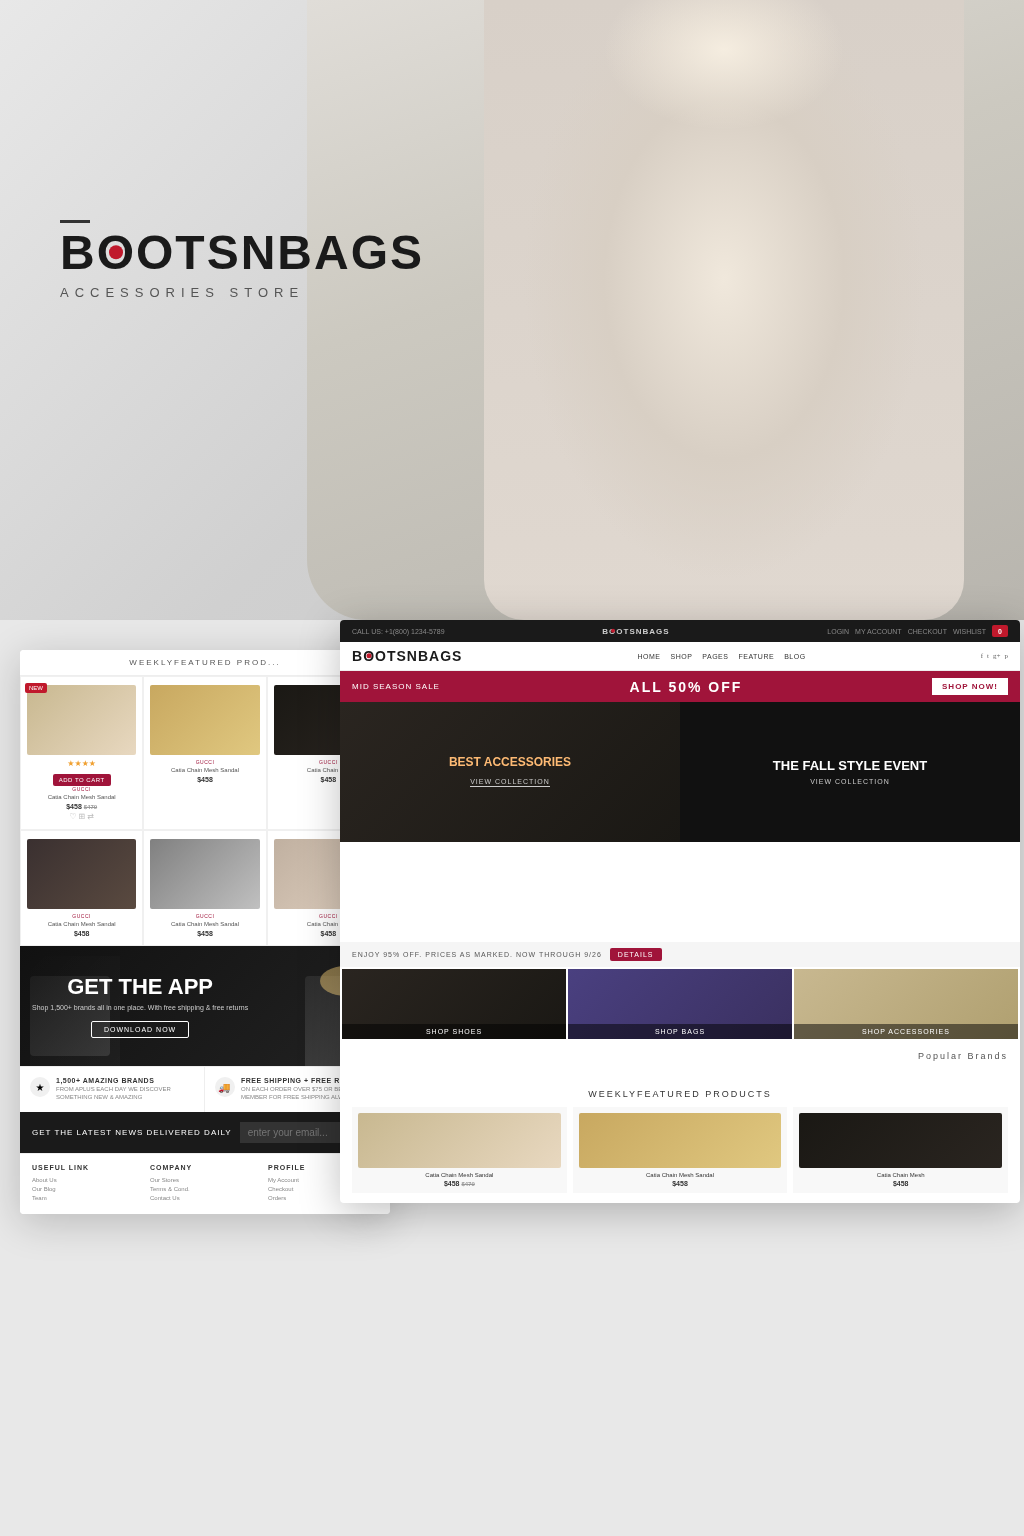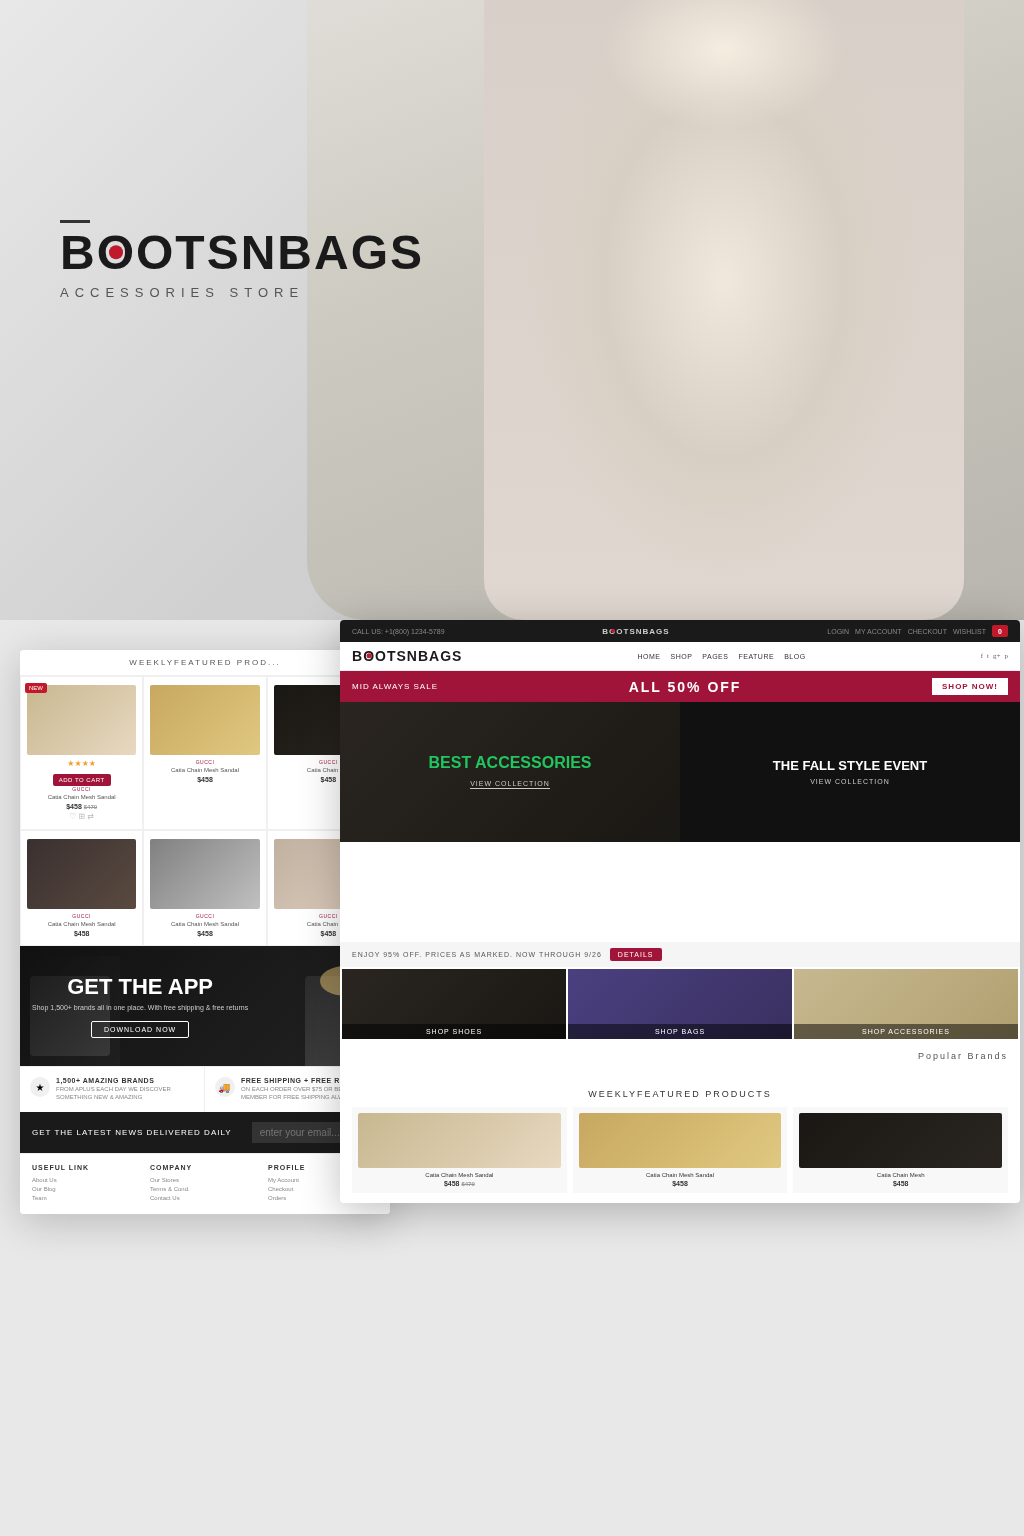--- a/index.html
+++ b/index.html
@@ -283,23 +283,23 @@
       inset: 0;
       background: linear-gradient(135deg, #2a2520 0%, #1a1814 100%);
     }
     .rm-best-accessories {
       position: relative;
       z-index: 2;
       text-align: center;
       padding: 8px;
     }
     .rm-best-accessories-title {
-      font-size: 16px;
+      font-size: 12px;
       font-weight: 900;
-      color: #22c55e;
+      color: #fdba74;
       line-height: 1.1;
       font-family: 'Arial Black', sans-serif;
       text-transform: uppercase;
     }
     .rm-view-collection {
       font-size: 7px;
       color: #ccc;
       letter-spacing: 1px;
       margin-top: 4px;
       font-family: Arial, sans-serif;
@@ -630,21 +630,21 @@
       line-height: 1.3;
       margin-top: 2px;
     }
 
     .lm-newsletter {
       background: #1a1a1a;
       padding: 10px 12px;
       display: flex;
       align-items: center;
       justify-content: space-between;
-      gap: 20px;
+      gap: 8px;
     }
     .lm-newsletter-text {
       font-size: 8px;
       color: #fff;
       font-family: Arial, sans-serif;
       letter-spacing: 1px;
       white-space: nowrap;
     }
     .lm-newsletter-input {
       flex: 1;
@@ -739,21 +739,21 @@
       </div>
       <div class="rm-social">
         <span>f</span>
         <span>t</span>
         <span>g+</span>
         <span>p</span>
       </div>
     </div>
 
     <div class="rm-sale-bar">
-      <span class="rm-sale-left">MID ALWAYS SALE</span>
+      <span class="rm-sale-left">MID SEASON SALE</span>
       <span class="rm-sale-center">ALL 50% OFF</span>
       <div class="rm-sale-btn">SHOP NOW!</div>
     </div>
 
     <div class="rm-hero-grid">
 
 
       <div class="rm-hero-top-right">
         <div class="rm-hero-top-right-bg"></div>
         <div class="rm-best-accessories">

